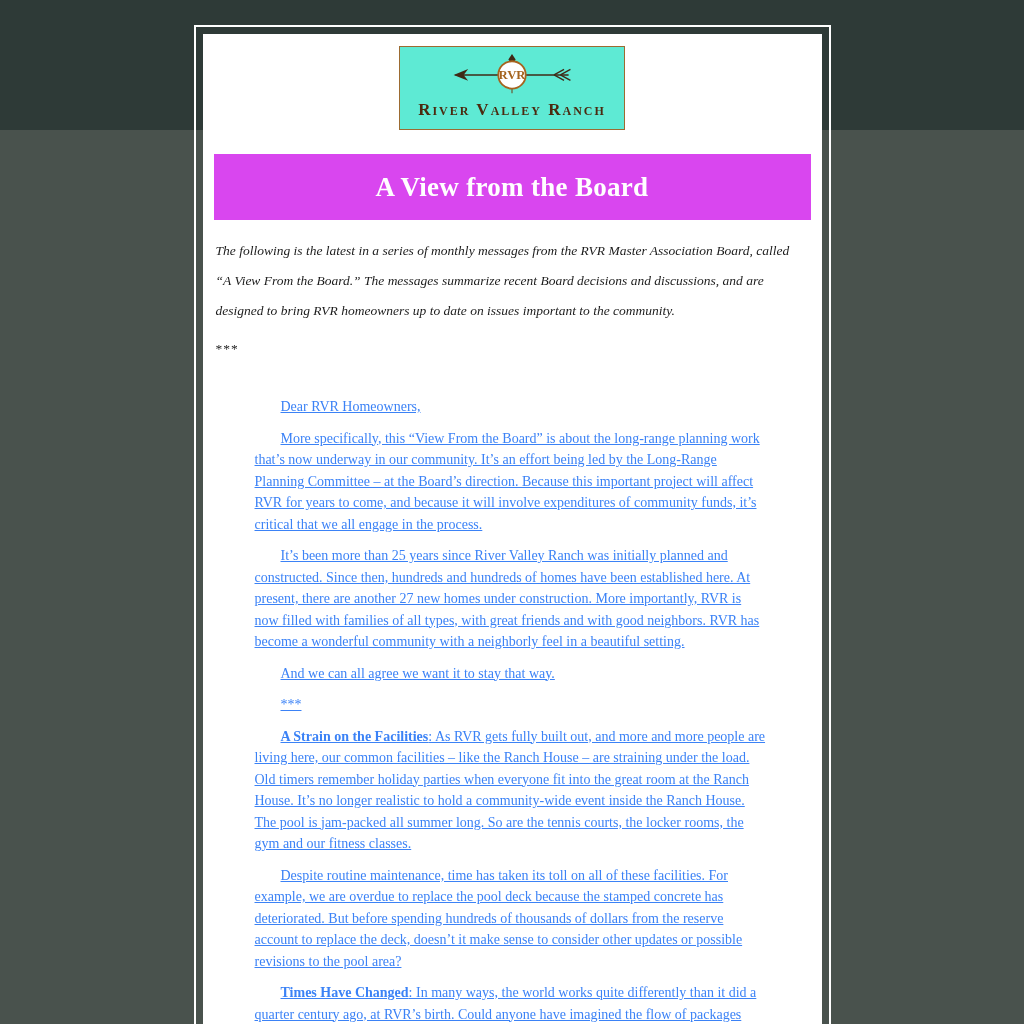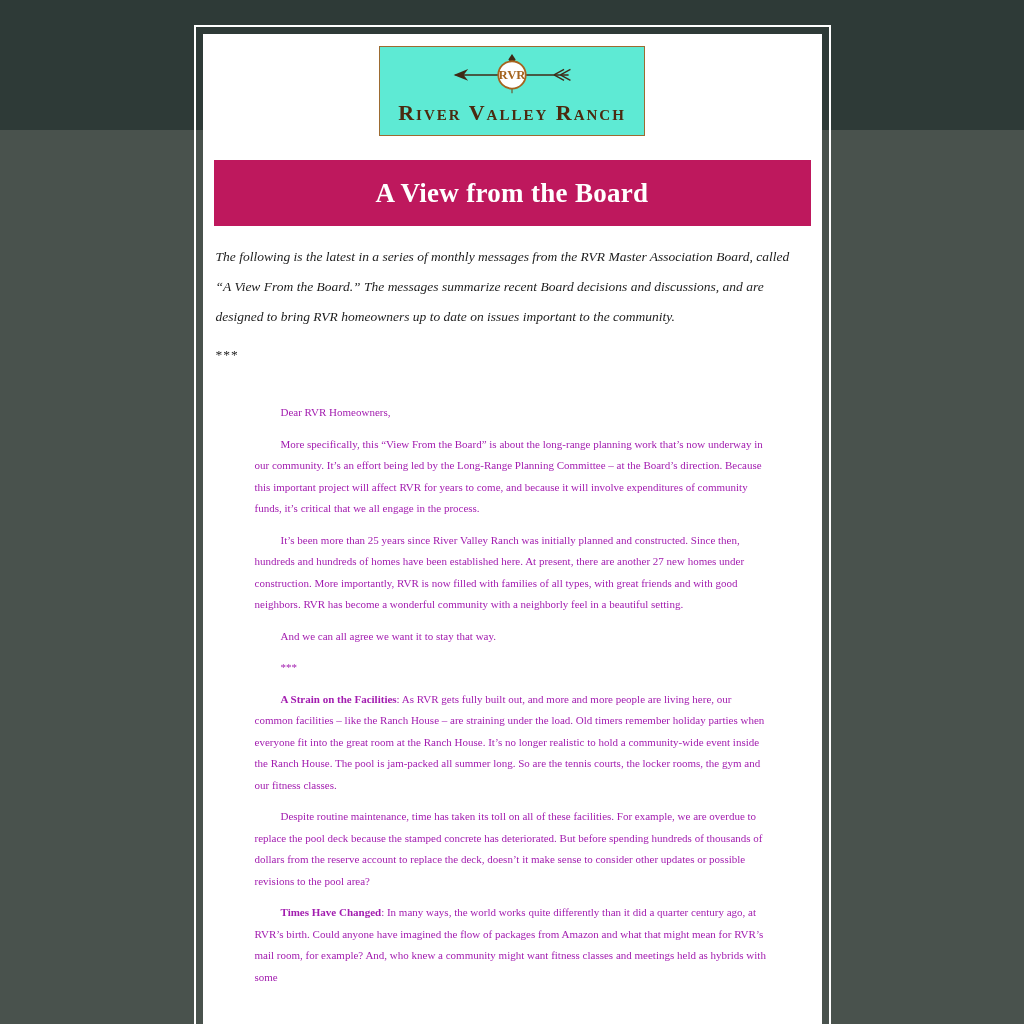--- a/index.html
+++ b/index.html
@@ -30,31 +30,31 @@
   }
   .logo-header { text-align: center; padding: 12px 0 18px; }
   .logo-box {
     display: inline-block;
     border: 1px solid #9c6b32;
     padding: 6px 18px 9px;
     background: #5eead4;
   }
   .logo-wordmark {
     font-variant: small-caps;
-    font-size: 22px;
+    font-size: 17px;
     letter-spacing: 2px;
     color: #4b2a10;
     font-weight: 600;
     margin-top: 1px;
     white-space: nowrap;
   }
   .title-banner {
     margin: 6px 11px 16px;
     height: 66px;
-    background: #be185d;
+    background: #d946ef;
     display: flex; align-items: center; justify-content: center;
   }
   .title-banner h1 {
     color: #ffffff;
     font-size: 27px;
     font-weight: bold;
     margin: 0;
     letter-spacing: 0.3px;
   }
   .intro {
@@ -66,23 +66,24 @@
   }
   .separator {
     margin: 15px 13px;
     font-size: 13.5px;
     color: #1c1c1c;
     letter-spacing: 1px;
   }
   .letter { padding: 24px 55px 40px 52px; }
   .letter p {
     margin: 0 0 10px;
-    font-size: 11px;
+    font-size: 14px;
     line-height: 21.5px;
-    color: #a21caf;
+    color: #3b82f6;
+    text-decoration: underline;
   }
   .letter p strong { font-weight: bold; margin-left: 26px; }
 </style>
 </head>
 <body>
 
 <div class="top-band"></div>
 
 <div class="frame">
   <div class="card">

